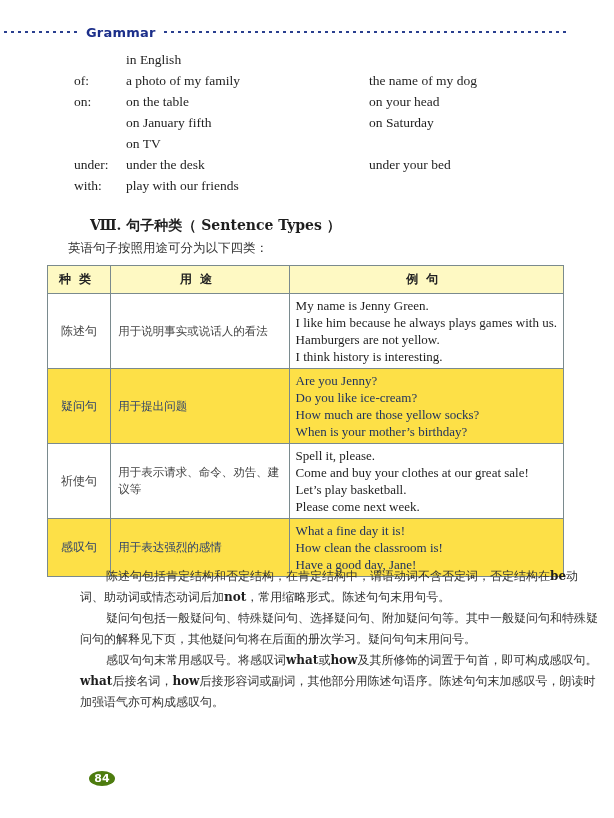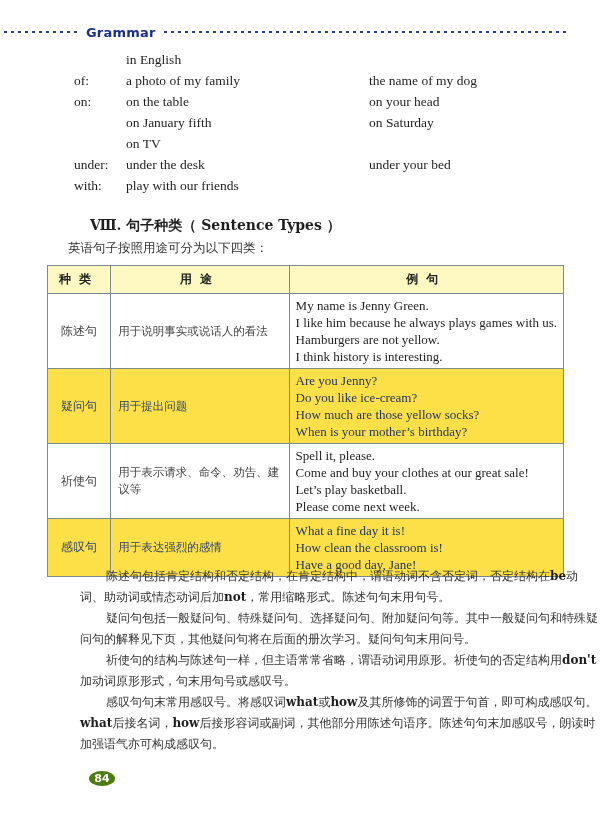--- a/index.html
+++ b/index.html
@@ -202,17 +202,16 @@
       <span class="ex-line">How clean the classroom is!</span>
       <span class="ex-line">Have a good day, Jane!</span>
     </td>
   </tr>
 </tbody>
   </table>
 
 <div class="body-text">
   <p><span>陈述句包括肯定结构和否定结构，在肯定结构中，谓语动词不含否定词，否定结构在</span><b>be</b><span>动词、助动词或情态动词后加</span><b>not</b><span>，常用缩略形式。陈述句句末用句号。</span></p>
   <p>疑问句包括一般疑问句、特殊疑问句、选择疑问句、附加疑问句等。其中一般疑问句和特殊疑问句的解释见下页，其他疑问句将在后面的册次学习。疑问句句末用问号。</p>
-  <p><span>祈使句的结构与陈述句一样，但主语常常省略，谓语动词用原形。祈使句的否定结构用</span><b>don't</b><span>加动词原形形式，句末用句号或感叹号。</span></p>
   <p><span>感叹句句末常用感叹号。将感叹词</span><b>what</b><span>或</span><b>how</b><span>及其所修饰的词置于句首，即可构成感叹句。</span><b>what</b><span>后接名词，</span><b>how</b><span>后接形容词或副词，其他部分用陈述句语序。陈述句句末加感叹号，朗读时加强语气亦可构成感叹句。</span></p>
 </div>
 
 <div class="page-num">84</div>
 
 </body></html>

